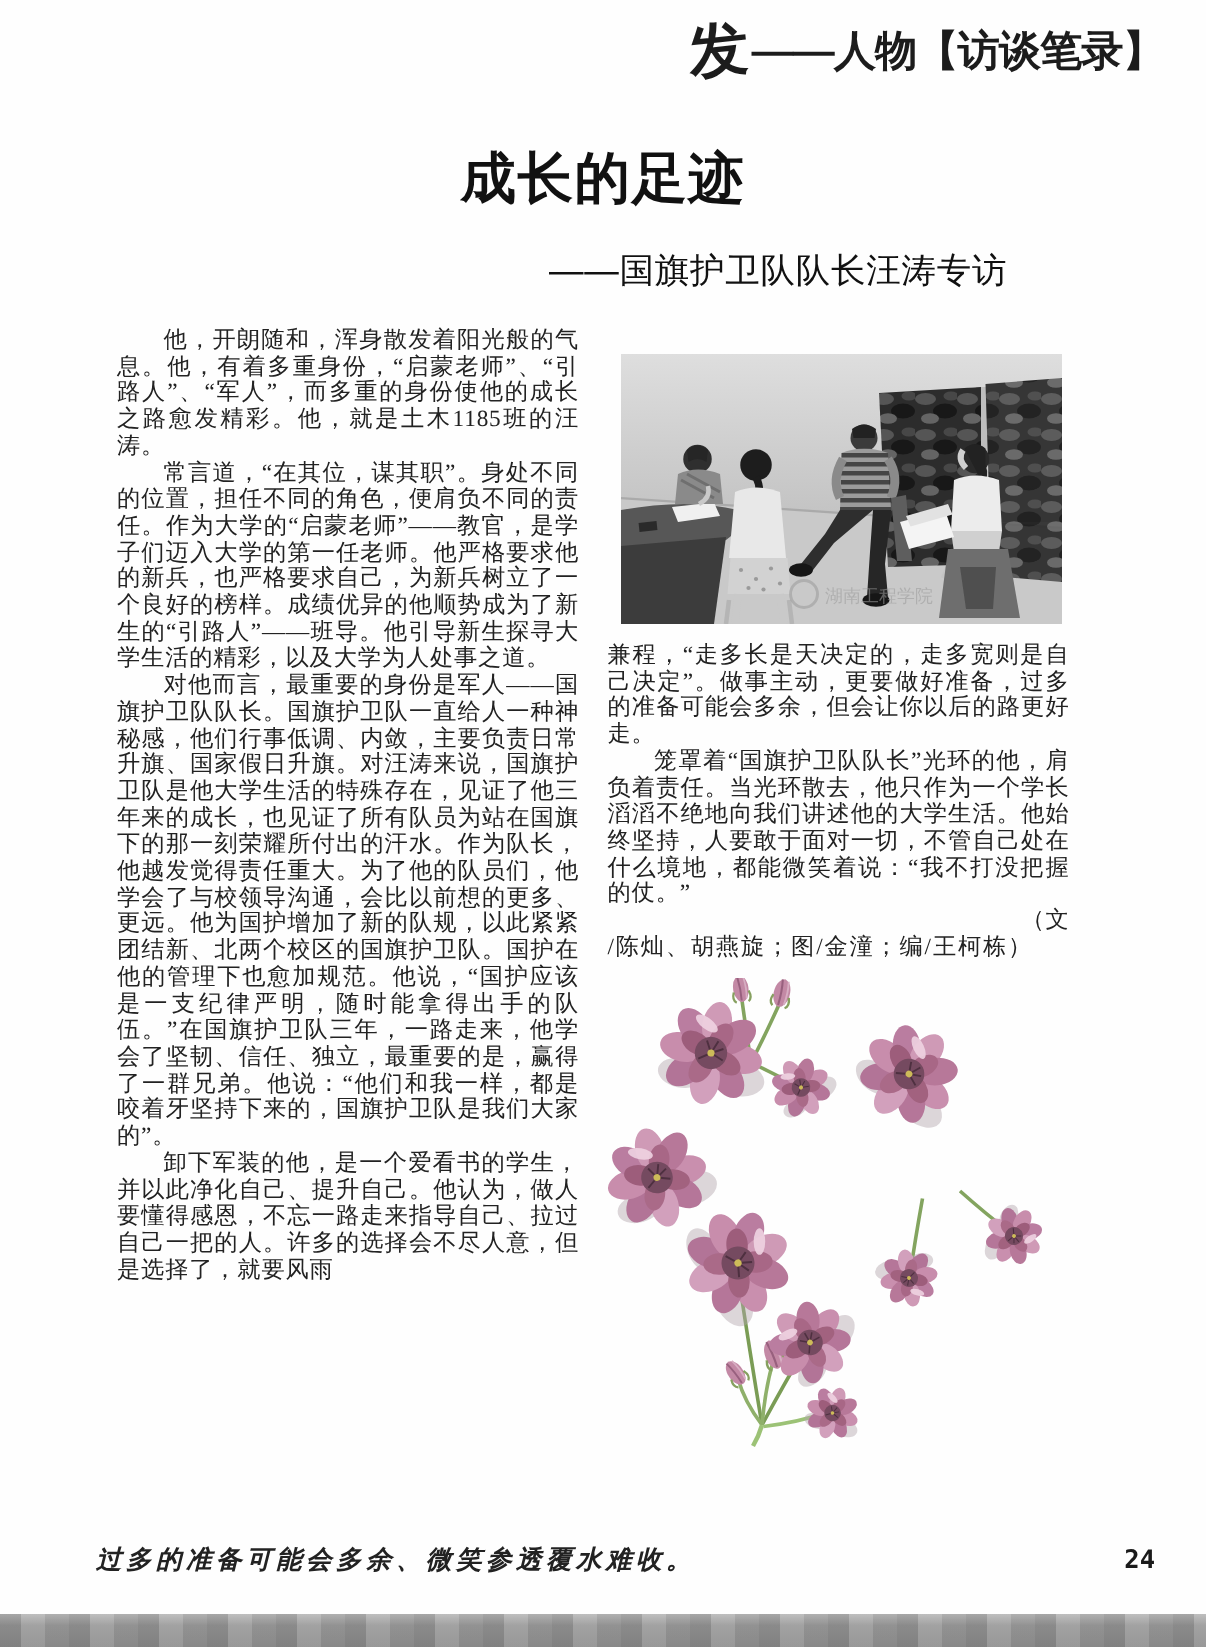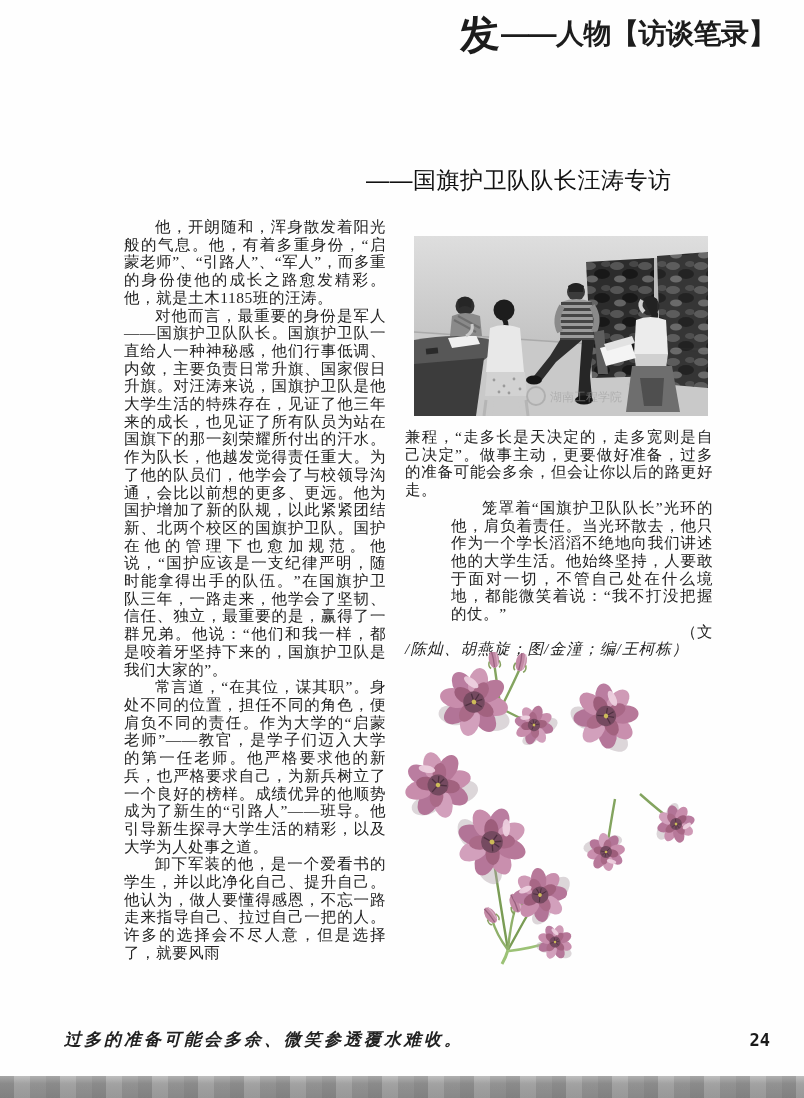--- a/index.html
+++ b/index.html
@@ -28,23 +28,23 @@
     font-family:"Liberation Sans", sans-serif; color:#111; letter-spacing:0.5px;
   }
 
   .col { position:absolute; top:218px; width:308px; }
   .col-left  { left:78px; }
   .col-right { left:405px; }
   .col p {
     font-size:15.5px; line-height:17.7px; letter-spacing:0.55px;
     text-align:justify; text-justify:inter-ideograph; color:#222;
   }
-  p.indent { text-indent:2em;margin-left:46px; }
+  p.indent { text-indent:2em; }
   .byline-open  { text-align:right !important; }
-  .byline-cred  { text-align:left !important; letter-spacing:1.2px !important;font-style:italic; }
+  .byline-cred  { text-align:left !important; letter-spacing:1.2px !important; }
 
   .photo-wrap { width:258px; height:180px; margin:18px 0 12px 9px; }
   .photo-wrap svg { display:block; }
 
   .flowers { position:absolute; left:388px; top:652px; }
 
   .foot-note {
     position:absolute; left:64px; top:1028px; font-size:17px; font-weight:bold;
     font-style:italic; letter-spacing:3px; color:#222;
     font-family:"DejaVu Serif", serif;
@@ -63,26 +63,27 @@
 </head>
 <body>
 
 <div class="page">
 
   <div class="hdr">
     <span class="calli">发</span>
     <span class="label">——人物【访谈笔录】</span>
   </div>
 
+  <div class="title">成长的足迹</div>
   <div class="subtitle">——国旗护卫队队长汪涛专访</div>
 
   <div class="col col-left">
     <p class="indent">他，开朗随和，浑身散发着阳光般的气息。他，有着多重身份，“启蒙老师”、“引路人”、“军人”，而多重的身份使他的成长之路愈发精彩。他，就是土木1185班的汪涛。</p>
+    <p class="indent">常言道，“在其位，谋其职”。身处不同的位置，担任不同的角色，便肩负不同的责任。作为大学的“启蒙老师”——教官，是学子们迈入大学的第一任老师。他严格要求他的新兵，也严格要求自己，为新兵树立了一个良好的榜样。成绩优异的他顺势成为了新生的“引路人”——班导。他引导新生探寻大学生活的精彩，以及大学为人处事之道。</p>
     <p class="indent">对他而言，最重要的身份是军人——国旗护卫队队长。国旗护卫队一直给人一种神秘感，他们行事低调、内敛，主要负责日常升旗、国家假日升旗。对汪涛来说，国旗护卫队是他大学生活的特殊存在，见证了他三年来的成长，也见证了所有队员为站在国旗下的那一刻荣耀所付出的汗水。作为队长，他越发觉得责任重大。为了他的队员们，他学会了与校领导沟通，会比以前想的更多、更远。他为国护增加了新的队规，以此紧紧团结新、北两个校区的国旗护卫队。国护在他的管理下也愈加规范。他说，“国护应该是一支纪律严明，随时能拿得出手的队伍。”在国旗护卫队三年，一路走来，他学会了坚韧、信任、独立，最重要的是，赢得了一群兄弟。他说：“他们和我一样，都是咬着牙坚持下来的，国旗护卫队是我们大家的”。</p>
-    <p class="indent">常言道，“在其位，谋其职”。身处不同的位置，担任不同的角色，便肩负不同的责任。作为大学的“启蒙老师”——教官，是学子们迈入大学的第一任老师。他严格要求他的新兵，也严格要求自己，为新兵树立了一个良好的榜样。成绩优异的他顺势成为了新生的“引路人”——班导。他引导新生探寻大学生活的精彩，以及大学为人处事之道。</p>
     <p class="indent">卸下军装的他，是一个爱看书的学生，并以此净化自己、提升自己。他认为，做人要懂得感恩，不忘一路走来指导自己、拉过自己一把的人。许多的选择会不尽人意，但是选择了，就要风雨</p>
   </div>
 
   <div class="col col-right">
 
     <div class="photo-wrap">
       <svg width="294" height="180" viewBox="0 0 294 180" xmlns="http://www.w3.org/2000/svg">
         <defs>
           <linearGradient id="wallg" x1="0" y1="0" x2="0" y2="1">
             <stop offset="0" stop-color="#dedede"></stop>

